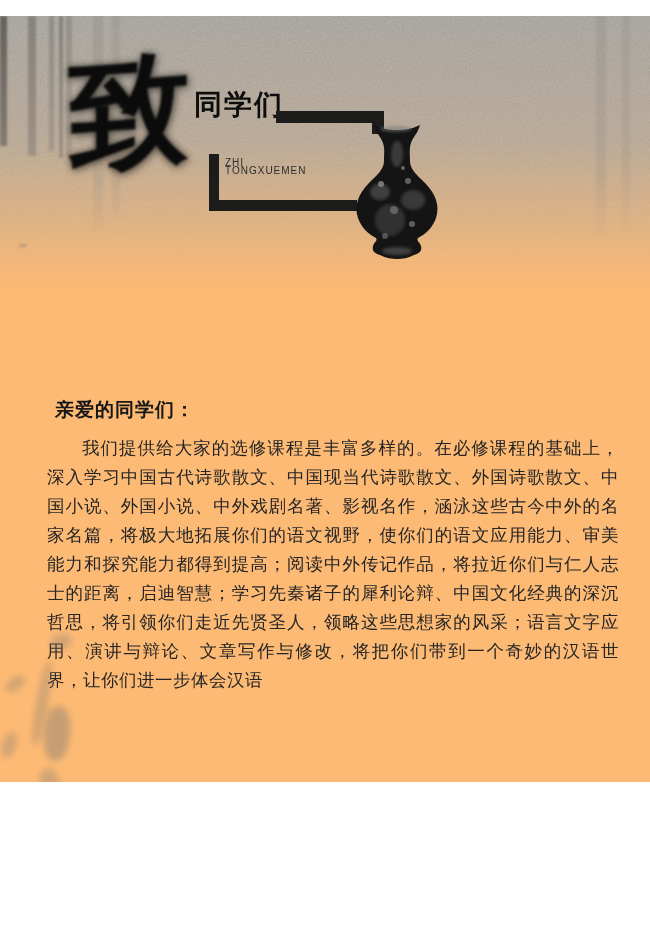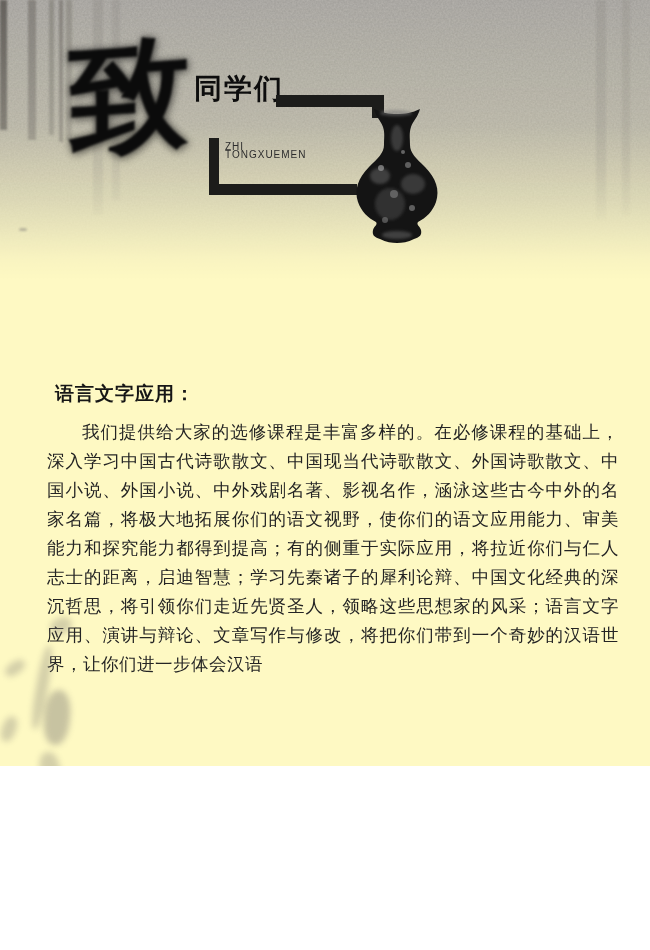--- a/index.html
+++ b/index.html
@@ -1,18 +1,18 @@
 <!DOCTYPE html>
 <html><head>
 <meta charset="utf-8">
 <style>
   html,body{margin:0;padding:0;}
   body{width:650px;height:950px;background:#ffffff;overflow:hidden;
        font-family:"Liberation Sans", sans-serif;}
-  .page{position:relative;width:650px;height:766px;background:#fef9c3;overflow:hidden;}
+  .page{position:relative;width:650px;height:766px;background:#fdba74;overflow:hidden;margin-top:16px;}
 
   
   .scan-texture{position:absolute;top:0;left:0;pointer-events:none;}
 
   
   .calligraphy{position:absolute;left:68px;top:34px;font-size:122px;line-height:1;
       font-family:"DejaVu Serif","Liberation Serif",serif;font-weight:bold;color:#0b0b0b;
       transform:rotate(-4deg) skewX(-4deg);filter:blur(1.2px);
       text-shadow:0 0 7px rgba(15,15,15,.65), 2px 3px 9px rgba(20,20,20,.35);}
   .title{position:absolute;left:194px;top:70px;margin:0;font-size:28px;font-weight:bold;
@@ -130,23 +130,23 @@
     <g filter="url(#vblur2)">
       <circle cx="31" cy="60" r="3" fill="#9a9a9a" opacity="0.7"></circle>
       <circle cx="58" cy="57" r="3" fill="#8f8f8f" opacity="0.6"></circle>
       <circle cx="44" cy="86" r="4" fill="#8a8a8a" opacity="0.55"></circle>
       <circle cx="62" cy="100" r="3" fill="#909090" opacity="0.6"></circle>
       <circle cx="35" cy="112" r="3" fill="#848484" opacity="0.55"></circle>
       <circle cx="53" cy="44" r="2" fill="#9a9a9a" opacity="0.6"></circle>
     </g>
   </svg>
 
-  <p class="greeting">语言文字应用：</p>
+  <p class="greeting">亲爱的同学们：</p>
   <div class="bodytext">
-    <p>我们提供给大家的选修课程是丰富多样的。在必修课程的基础上，深入学习中国古代诗歌散文、中国现当代诗歌散文、外国诗歌散文、中国小说、外国小说、中外戏剧名著、影视名作，涵泳这些古今中外的名家名篇，将极大地拓展你们的语文视野，使你们的语文应用能力、审美能力和探究能力都得到提高；有的侧重于实际应用，将拉近你们与仁人志士的距离，启迪智慧；学习先秦诸子的犀利论辩、中国文化经典的深沉哲思，将引领你们走近先贤圣人，领略这些思想家的风采；语言文字应用、演讲与辩论、文章写作与修改，将把你们带到一个奇妙的汉语世界，让你们进一步体会汉语</p>
+    <p>我们提供给大家的选修课程是丰富多样的。在必修课程的基础上，深入学习中国古代诗歌散文、中国现当代诗歌散文、外国诗歌散文、中国小说、外国小说、中外戏剧名著、影视名作，涵泳这些古今中外的名家名篇，将极大地拓展你们的语文视野，使你们的语文应用能力、审美能力和探究能力都得到提高；阅读中外传记作品，将拉近你们与仁人志士的距离，启迪智慧；学习先秦诸子的犀利论辩、中国文化经典的深沉哲思，将引领你们走近先贤圣人，领略这些思想家的风采；语言文字应用、演讲与辩论、文章写作与修改，将把你们带到一个奇妙的汉语世界，让你们进一步体会汉语</p>
   </div>
 
   <div class="smudge" style="left:50px;top:618px;width:22px;height:16px;transform:rotate(-25deg);"></div>
   <div class="smudge" style="left:36px;top:645px;width:12px;height:85px;transform:rotate(10deg);"></div>
   <div class="smudge" style="left:4px;top:662px;width:22px;height:12px;transform:rotate(-35deg);"></div>
   <div class="smudge" style="left:44px;top:690px;width:26px;height:55px;transform:rotate(5deg);opacity:.42;"></div>
   <div class="smudge" style="left:2px;top:716px;width:14px;height:26px;transform:rotate(20deg);"></div>
   <div class="smudge" style="left:40px;top:752px;width:20px;height:34px;transform:rotate(-10deg);"></div>
   <div class="smudge" style="left:0px;top:772px;width:10px;height:18px;transform:rotate(15deg);"></div>
 

